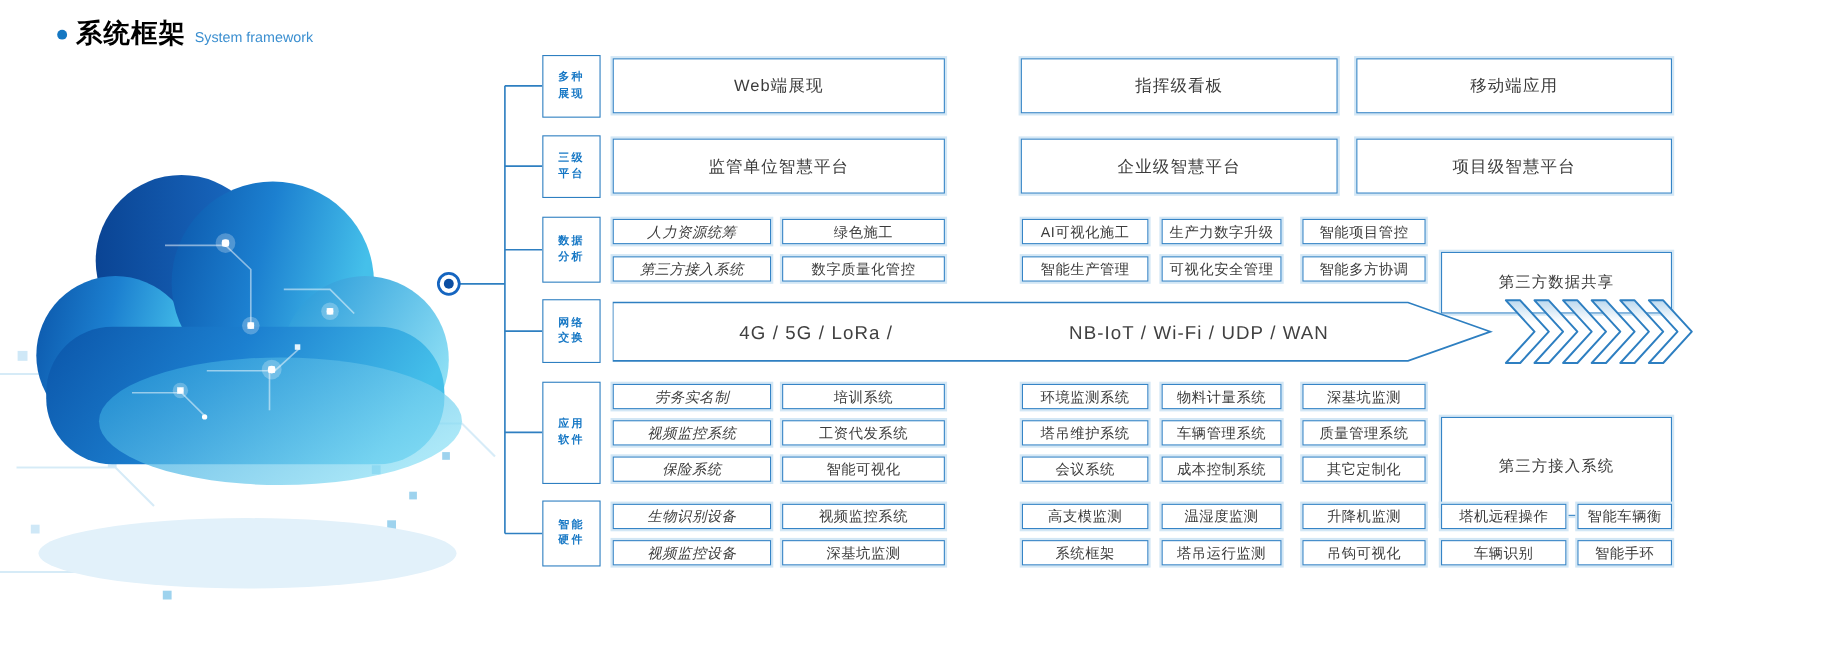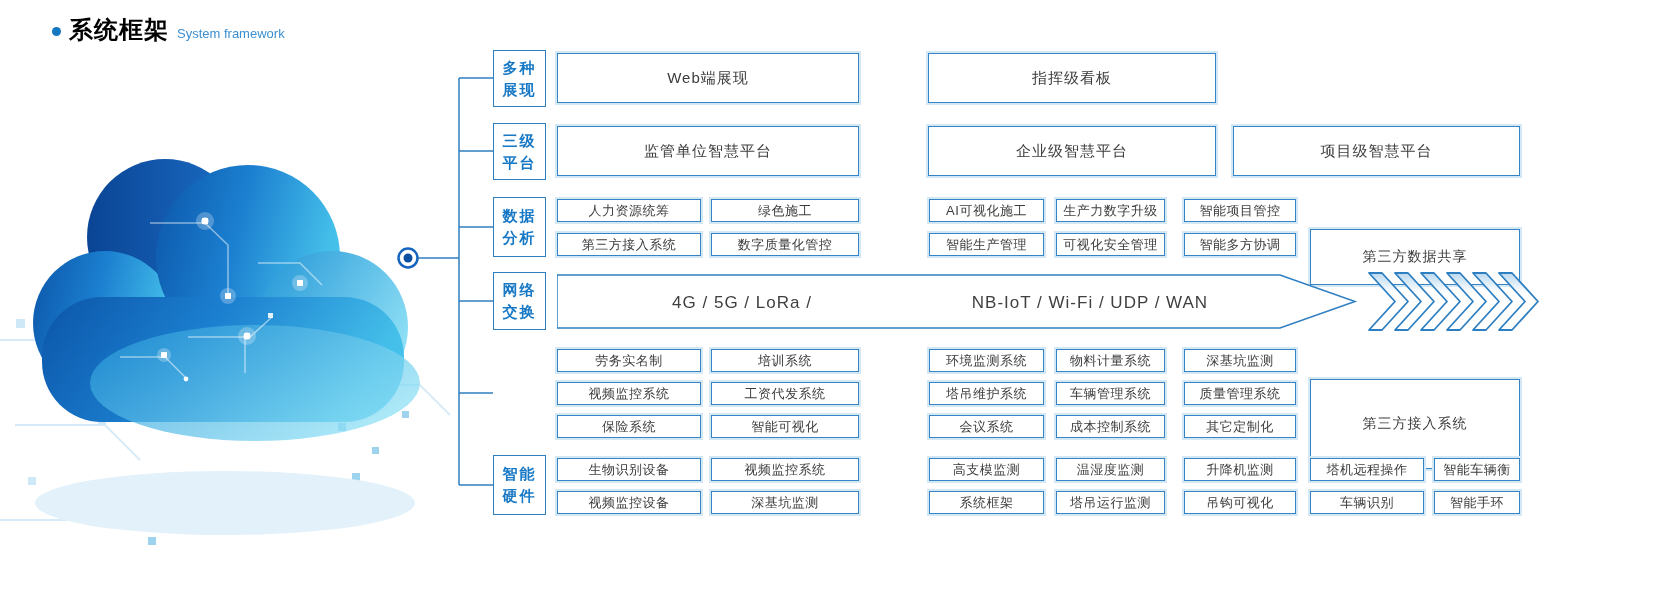--- a/index.html
+++ b/index.html
@@ -15,34 +15,34 @@
   
   .bx{position:absolute;background:#fff;border:1px solid #3584c6;box-shadow:0 0 0 2px #d3e7f5;
       display:flex;align-items:center;justify-content:center;color:#3c3c3c;box-sizing:border-box;}
   .bigbox{height:50px;font-size:15px;letter-spacing:1px;}
   .sbox{height:23px;font-size:13px;letter-spacing:0.5px;}
   .share{font-size:14px;letter-spacing:1px;margin-top:30px;}
 
   .rowD{top:53px;} .rowP{top:126px;}
   .b1{left:557px;width:302px;} .b2{left:928px;width:288px;} .b3{left:1233px;width:287px;}
 
-  .cA{left:557px;width:144px;} .cB{left:711px;width:148px;}
+  .cA{left:557px;width:144px;font-style:italic;} .cB{left:711px;width:148px;}
   .cC{left:929px;width:115px;} .cD{left:1056px;width:109px;text-align:right;} .cE{left:1184px;width:112px;}
   .cF{left:1310px;width:114px;} .cG{left:1434px;width:86px;}
 
   .r3a{top:199px;} .r3b{top:233px;}
   .r5a{top:349px;} .r5b{top:382px;} .r5c{top:415px;}
   .r6a{top:458px;} .r6b{top:491px;}
 
   .share3{left:1310px;top:199px;width:210px;height:56px;}
   .share5{left:1310px;top:349px;width:210px;height:90px;text-align:right;}
 
   
   .lbox{position:absolute;left:493px;width:53px;background:#fff;border:1px solid #2e7fc1;
-        color:#1778c5;font-weight:bold;font-size:15px;line-height:1.45;letter-spacing:2px;
+        color:#1778c5;font-weight:bold;font-size:10px;line-height:1.45;letter-spacing:2px;
         display:flex;flex-direction:column;align-items:center;justify-content:center;box-sizing:border-box;}
   .lD{top:50px;height:57px;} .lP{top:123px;height:57px;} .lA{top:197px;height:60px;}
   .lN{top:272px;height:58px;} .lS{top:347px;height:93px;} .lH{top:455px;height:60px;}
 
   
   .layer{position:absolute;pointer-events:none;}
 </style>
 </head>
 <body>
 
@@ -160,27 +160,32 @@
     <span>平台</span>
   </div>
   <div class="lbox lA">
     <span>数据</span>
     <span>分析</span>
   </div>
   <div class="lbox lN">
     <span>网络</span>
     <span>交换</span>
   </div>
+  <div class="lbox lS">
+    <span>应用</span>
+    <span>软件</span>
+  </div>
   <div class="lbox lH">
     <span>智能</span>
     <span>硬件</span>
   </div>
 
   <div class="bx bigbox rowD b2">指挥级看板</div>
   <div class="bx bigbox rowD b1">Web端展现</div>
+  <div class="bx bigbox rowD b3">移动端应用</div>
 
   <div class="bx bigbox rowP b1">监管单位智慧平台</div>
   <div class="bx bigbox rowP b2">企业级智慧平台</div>
   <div class="bx bigbox rowP b3">项目级智慧平台</div>
 
   <div class="bx sbox r3a cA">人力资源统筹</div>
   <div class="bx sbox r3a cB">绿色施工</div>
   <div class="bx sbox r3b cA">第三方接入系统</div>
   <div class="bx sbox r3b cB">数字质量化管控</div>
   <div class="bx sbox r3a cC">AI可视化施工</div>

